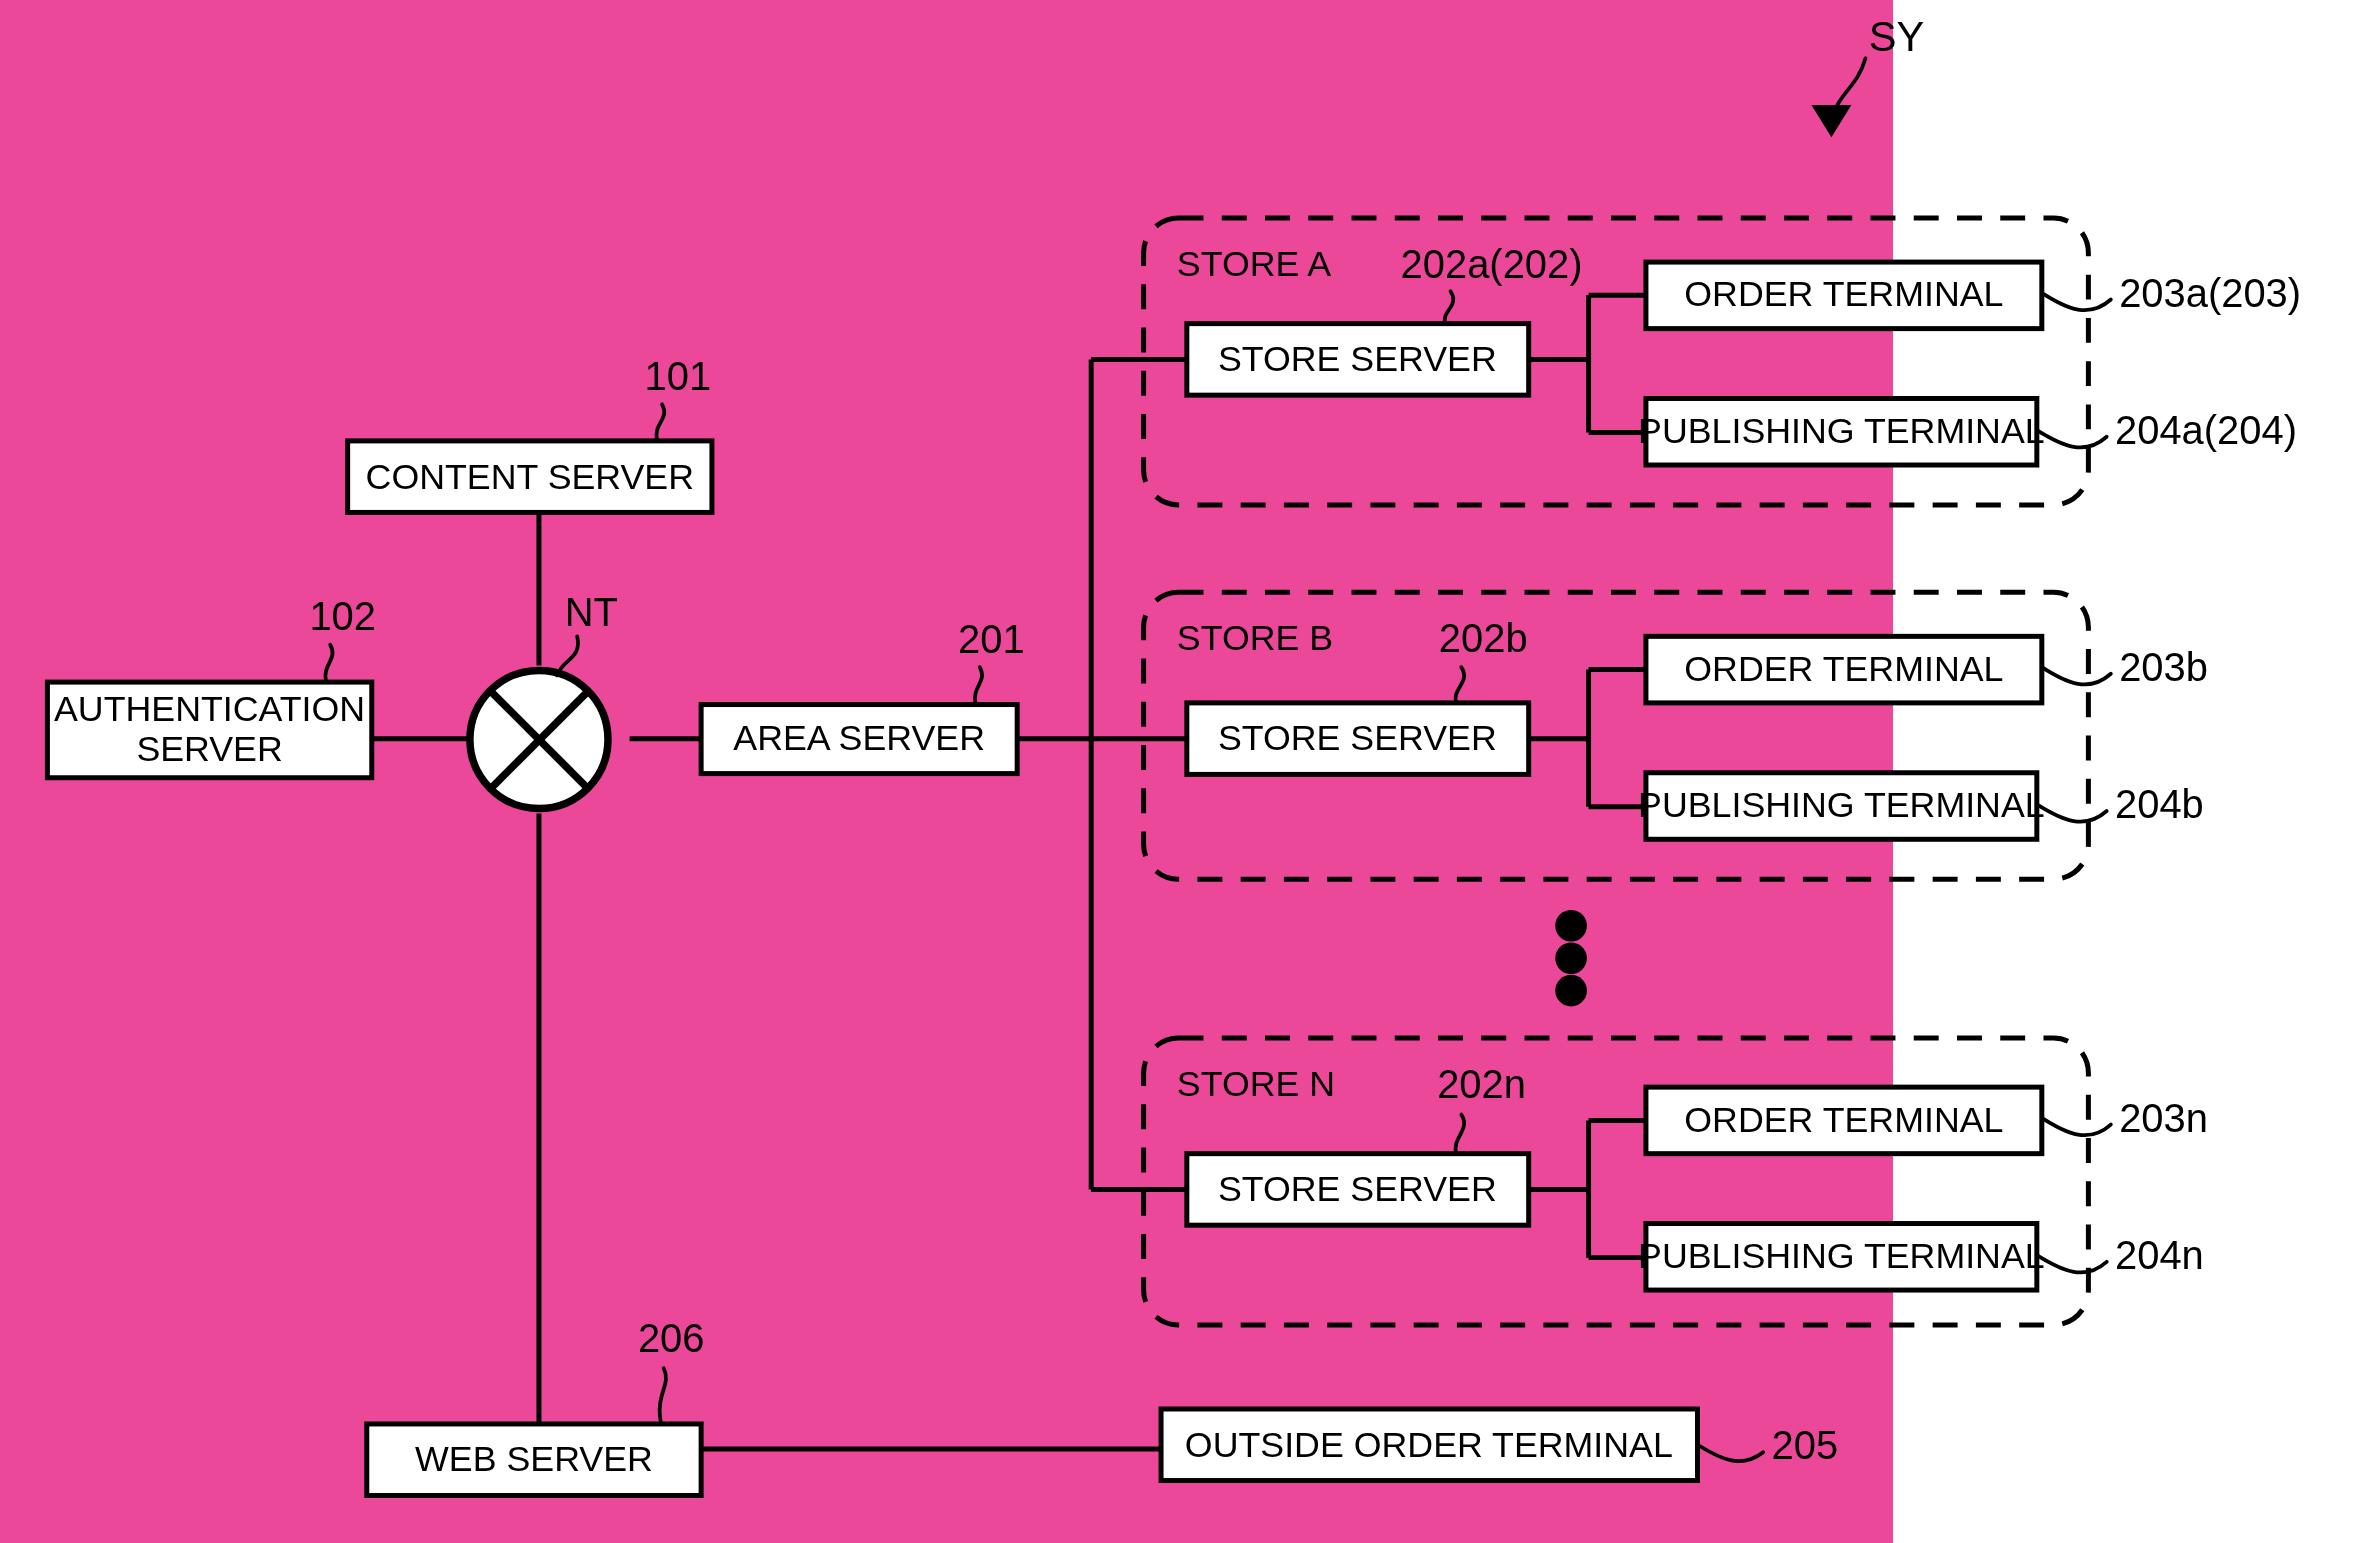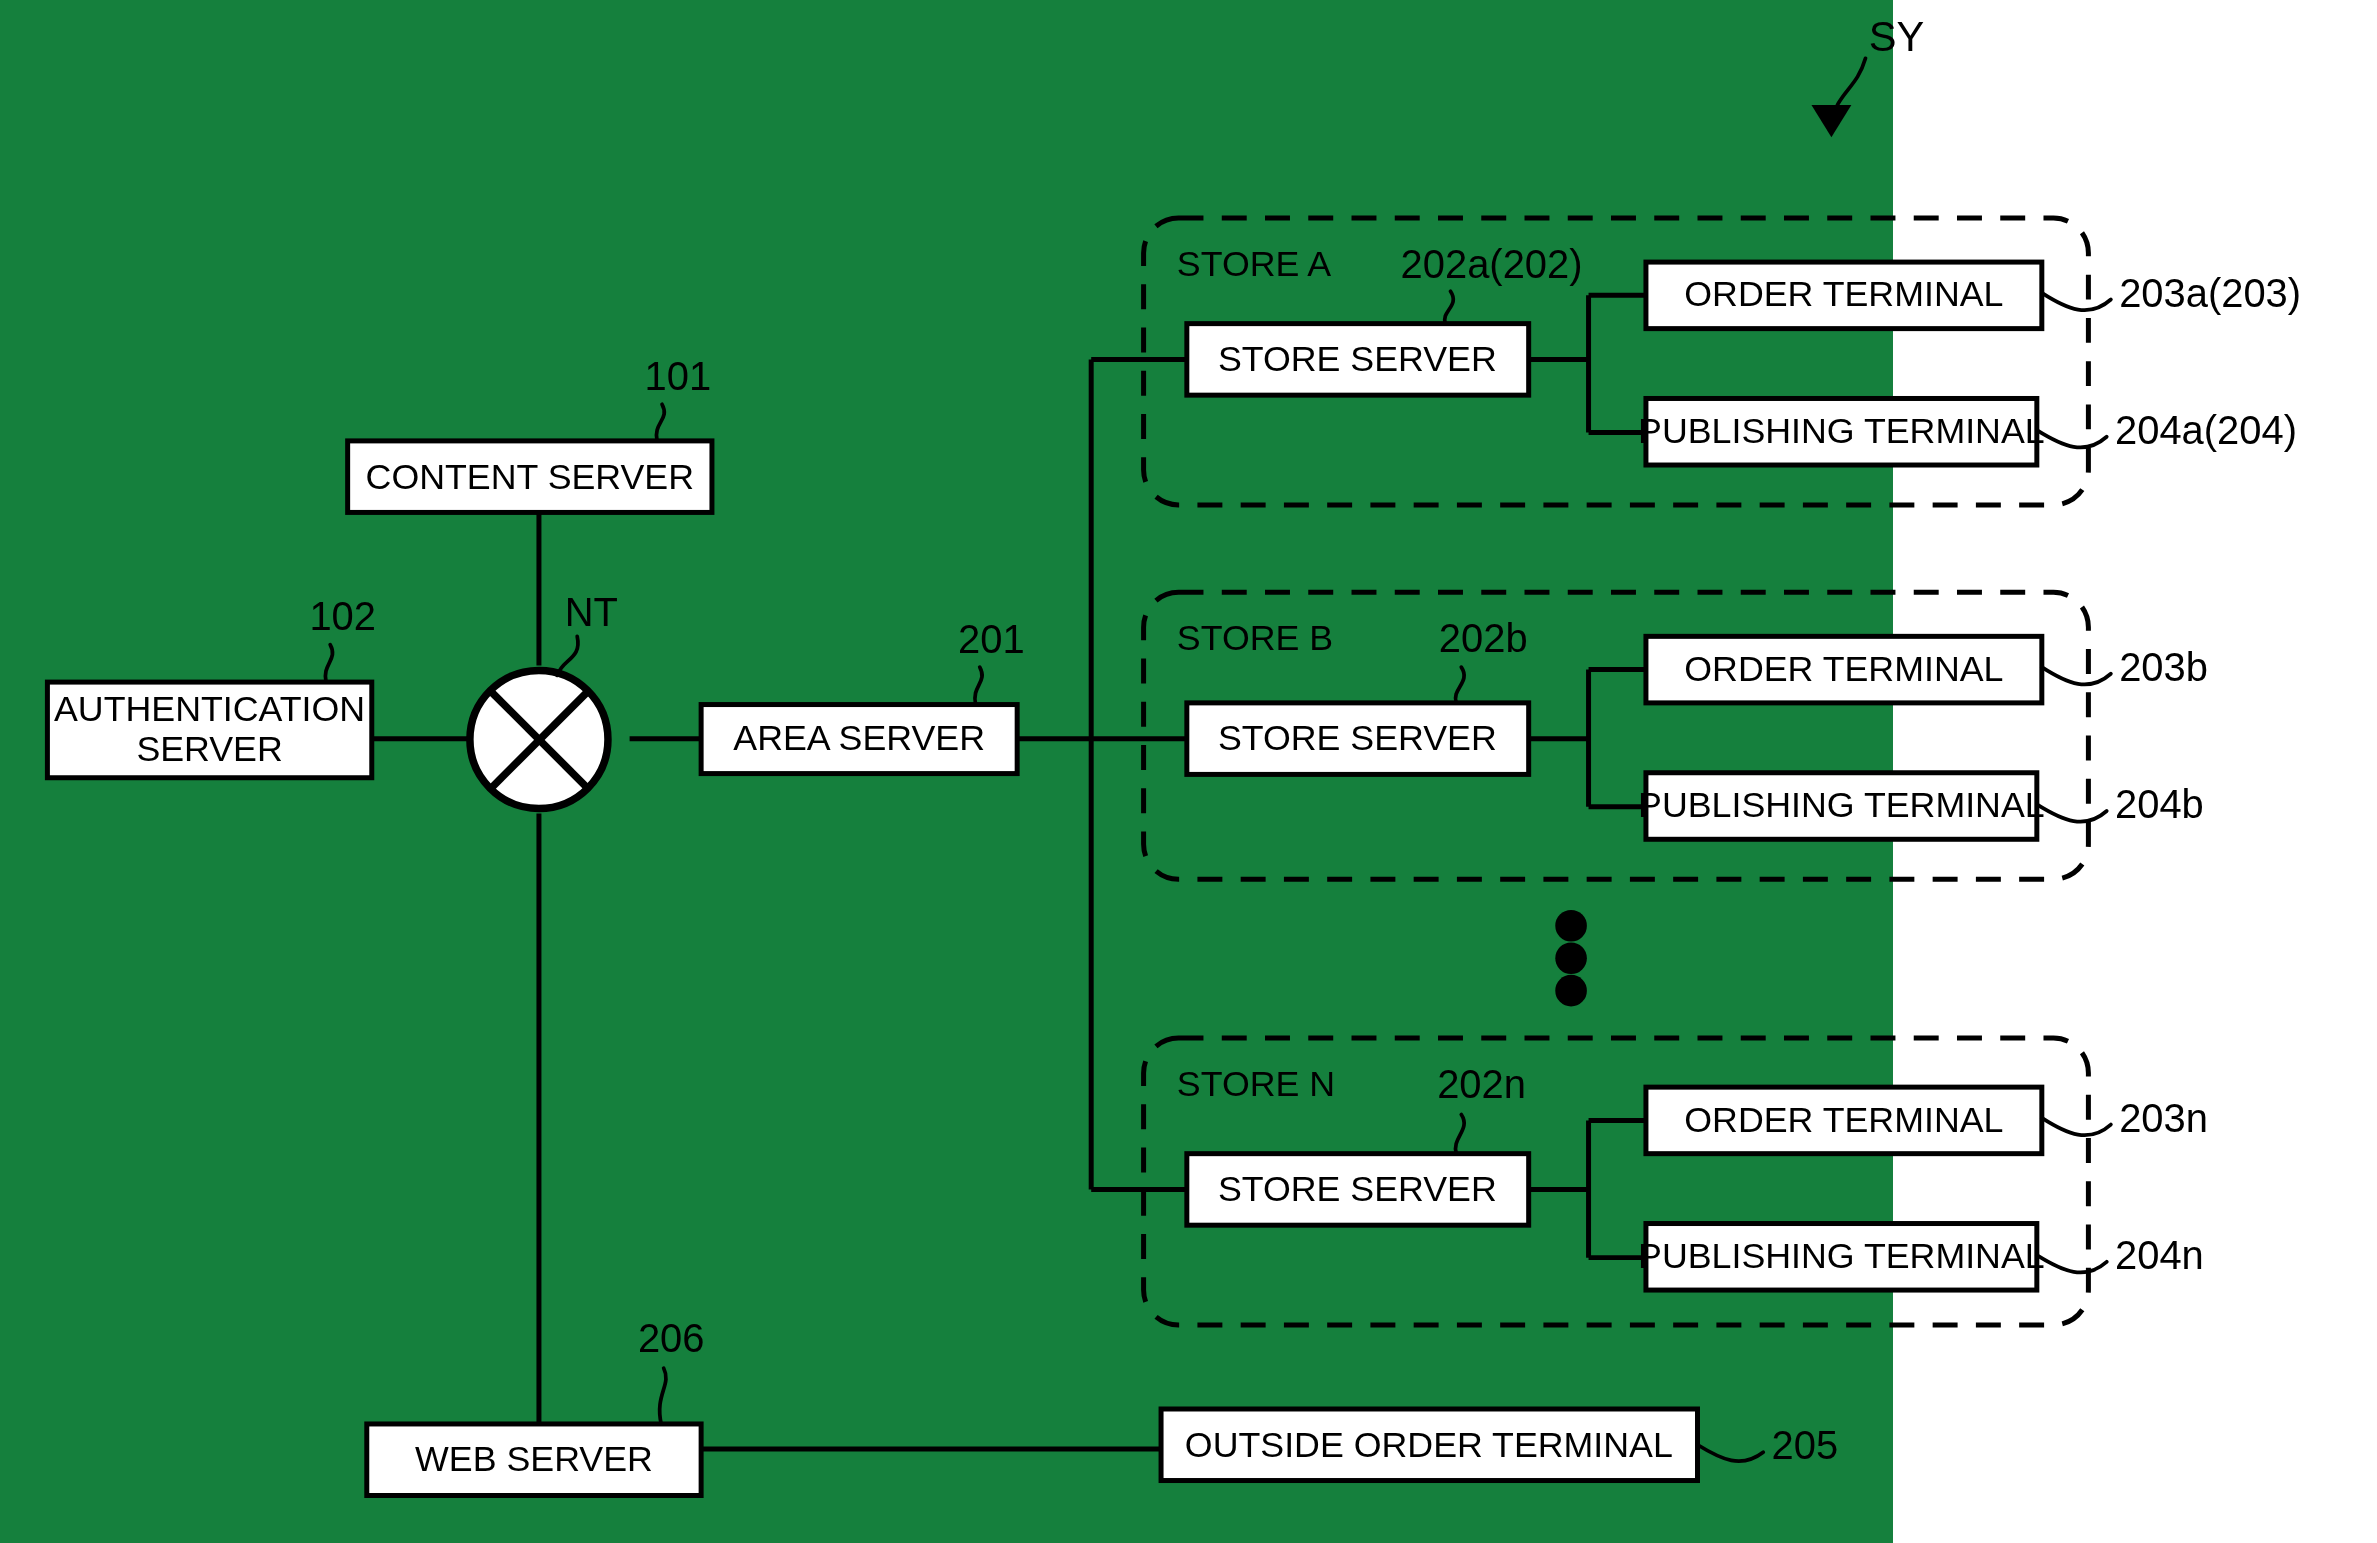--- a/index.html
+++ b/index.html
@@ -10,21 +10,21 @@
   body {
     width: 2377px;
     height: 1543px;
     font-family: "Liberation Sans", sans-serif;
     overflow: hidden;
   }
   #diagram-root {
     position: relative;
     width: 1893px;
     height: 1543px;
-    background: #15803d;
+    background: #ec4899;
   }
   svg#patent-figure {
     display: block;
     width: 2377px;
     height: 1543px;
   }
   .box-rect {
     fill: #ffffff;
     stroke: #000000;
     stroke-width: 6;

